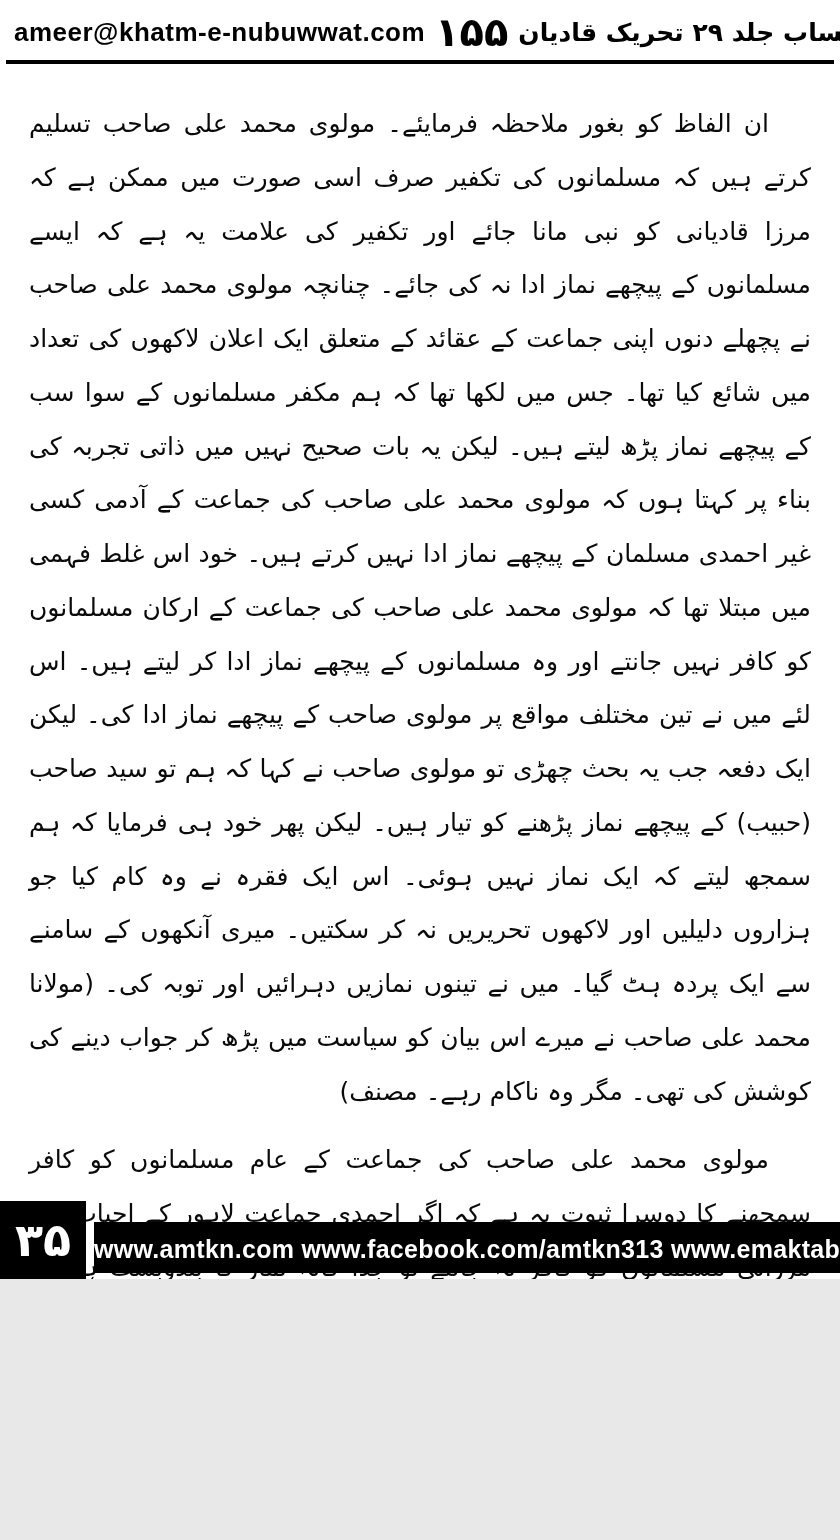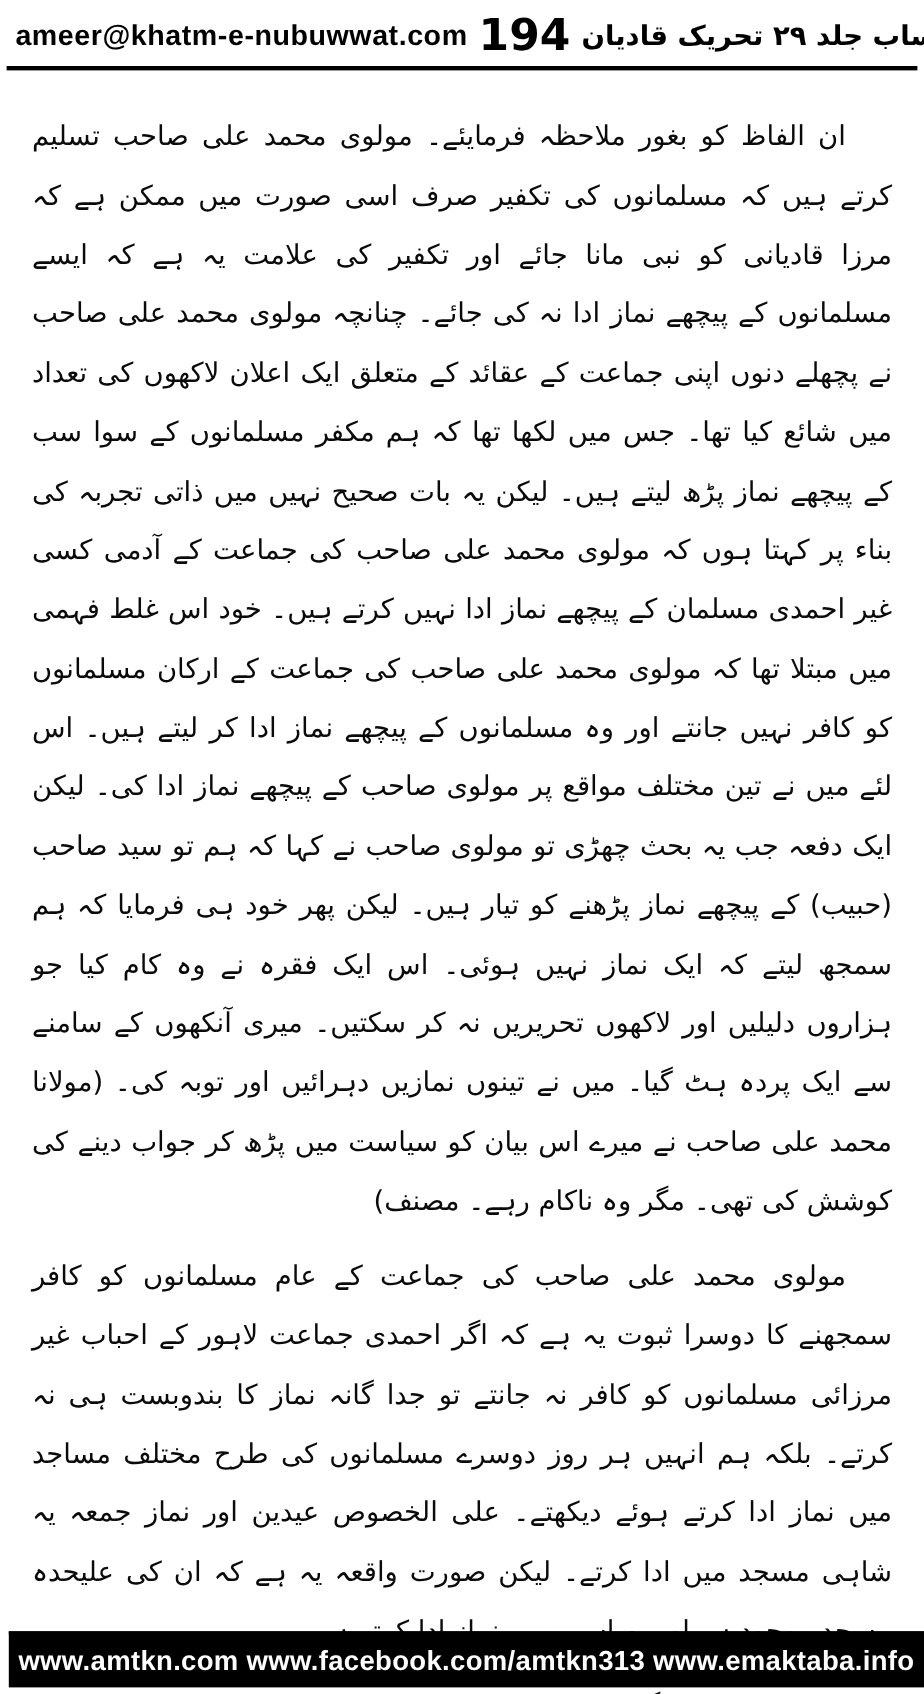--- a/index.html
+++ b/index.html
@@ -3,21 +3,21 @@
 <meta charset="utf-8">
 <style>
   html, body {
     margin: 0;
     padding: 0;
     background: #e8e8e8;
   }
   .page {
     position: relative;
     width: 840px;
-    height: 1540px;
+    height: 1279px;
     margin: 0 auto;
     background: #ffffff;
     color: #0a0a0a;
     overflow: hidden;
     font-family: "DejaVu Sans", sans-serif;
   }
 
   
   .header {
     display: flex;
@@ -111,30 +111,33 @@
     white-space: nowrap;
   }
 </style>
 </head>
 <body>
 
 <div class="page">
 
   <div class="header">
     <span class="header-email">ameer@khatm-e-nubuwwat.com</span>
-    <span class="header-pagenum">194</span>
+    <span class="header-pagenum">۱۵۵</span>
     <span class="header-title">احتساب جلد ۲۹ تحریک قادیان</span>
   </div>
   <div class="divider"></div>
 
   <div class="body-text">
     <p>ان الفاظ کو بغور ملاحظہ فرمایئے۔ مولوی محمد علی صاحب تسلیم کرتے ہیں کہ مسلمانوں کی تکفیر صرف اسی صورت میں ممکن ہے کہ مرزا قادیانی کو نبی مانا جائے اور تکفیر کی علامت یہ ہے کہ ایسے مسلمانوں کے پیچھے نماز ادا نہ کی جائے۔ چنانچہ مولوی محمد علی صاحب نے پچھلے دنوں اپنی جماعت کے عقائد کے متعلق ایک اعلان لاکھوں کی تعداد میں شائع کیا تھا۔ جس میں لکھا تھا کہ ہم مکفر مسلمانوں کے سوا سب کے پیچھے نماز پڑھ لیتے ہیں۔ لیکن یہ بات صحیح نہیں میں ذاتی تجربہ کی بناء پر کہتا ہوں کہ مولوی محمد علی صاحب کی جماعت کے آدمی کسی غیر احمدی مسلمان کے پیچھے نماز ادا نہیں کرتے ہیں۔ خود اس غلط فہمی میں مبتلا تھا کہ مولوی محمد علی صاحب کی جماعت کے ارکان مسلمانوں کو کافر نہیں جانتے اور وہ مسلمانوں کے پیچھے نماز ادا کر لیتے ہیں۔ اس لئے میں نے تین مختلف مواقع پر مولوی صاحب کے پیچھے نماز ادا کی۔ لیکن ایک دفعہ جب یہ بحث چھڑی تو مولوی صاحب نے کہا کہ ہم تو سید صاحب (حبیب) کے پیچھے نماز پڑھنے کو تیار ہیں۔ لیکن پھر خود ہی فرمایا کہ ہم سمجھ لیتے کہ ایک نماز نہیں ہوئی۔ اس ایک فقرہ نے وہ کام کیا جو ہزاروں دلیلیں اور لاکھوں تحریریں نہ کر سکتیں۔ میری آنکھوں کے سامنے سے ایک پردہ ہٹ گیا۔ میں نے تینوں نمازیں دہرائیں اور توبہ کی۔ (مولانا محمد علی صاحب نے میرے اس بیان کو سیاست میں پڑھ کر جواب دینے کی کوشش کی تھی۔ مگر وہ ناکام رہے۔ مصنف)</p>
     <p>مولوی محمد علی صاحب کی جماعت کے عام مسلمانوں کو کافر سمجھنے کا دوسرا ثبوت یہ ہے کہ اگر احمدی جماعت لاہور کے احباب غیر مرزائی مسلمانوں کو کافر نہ جانتے تو جدا گانہ نماز کا بندوبست ہی نہ کرتے۔ بلکہ ہم انہیں ہر روز دوسرے مسلمانوں کی طرح مختلف مساجد میں نماز ادا کرتے ہوئے دیکھتے۔ علی الخصوص عیدین اور نماز جمعہ یہ شاہی مسجد میں ادا کرتے۔ لیکن صورت واقعہ یہ ہے کہ ان کی علیحدہ مسجد موجود ہے اور یہ اسی میں نماز ادا کرتے ہیں۔</p>
     <p>دنیا میں معدلت گستری کا اصول اوّل یہ ہے کہ کسی شخص کو بلاثبوت جرم، مجرم تسلیم نہ کیا جائے۔ لیکن جماعت احمدیہ لاہور کا اصول اس کے برعکس معلوم ہوتا ہے۔ وہ ہر مسلمان کو بلاثبوت مرزائیوں کی تکفیر کا مجرم قرار دے کر اس کے پیچھے نماز پڑھنے سے گریز کرتے ہیں۔ حالانکہ مناسب یہ تھا کہ وہ ہر مسلمان کو تکفیر احمدیت سے بری سمجھ کر اس کے پیچھے نماز ادا کرتے اور جس کو اس جرم کا مجرم مسلم الثبوت جان لیتے۔ اس کی قیادت میں نماز ادا کرنے سے انکار کرنے میں حق بہ جانب ہوتے۔</p>
   </div>
 
   <div class="footer">
+    <div class="page-badge">
+      <span>۳۵</span>
+    </div>
     <div class="footer-bar">
       <span class="footer-urls">www.amtkn.com www.facebook.com/amtkn313 www.emaktaba.info</span>
     </div>
   </div>
 
 </div>
 
 </body></html>

